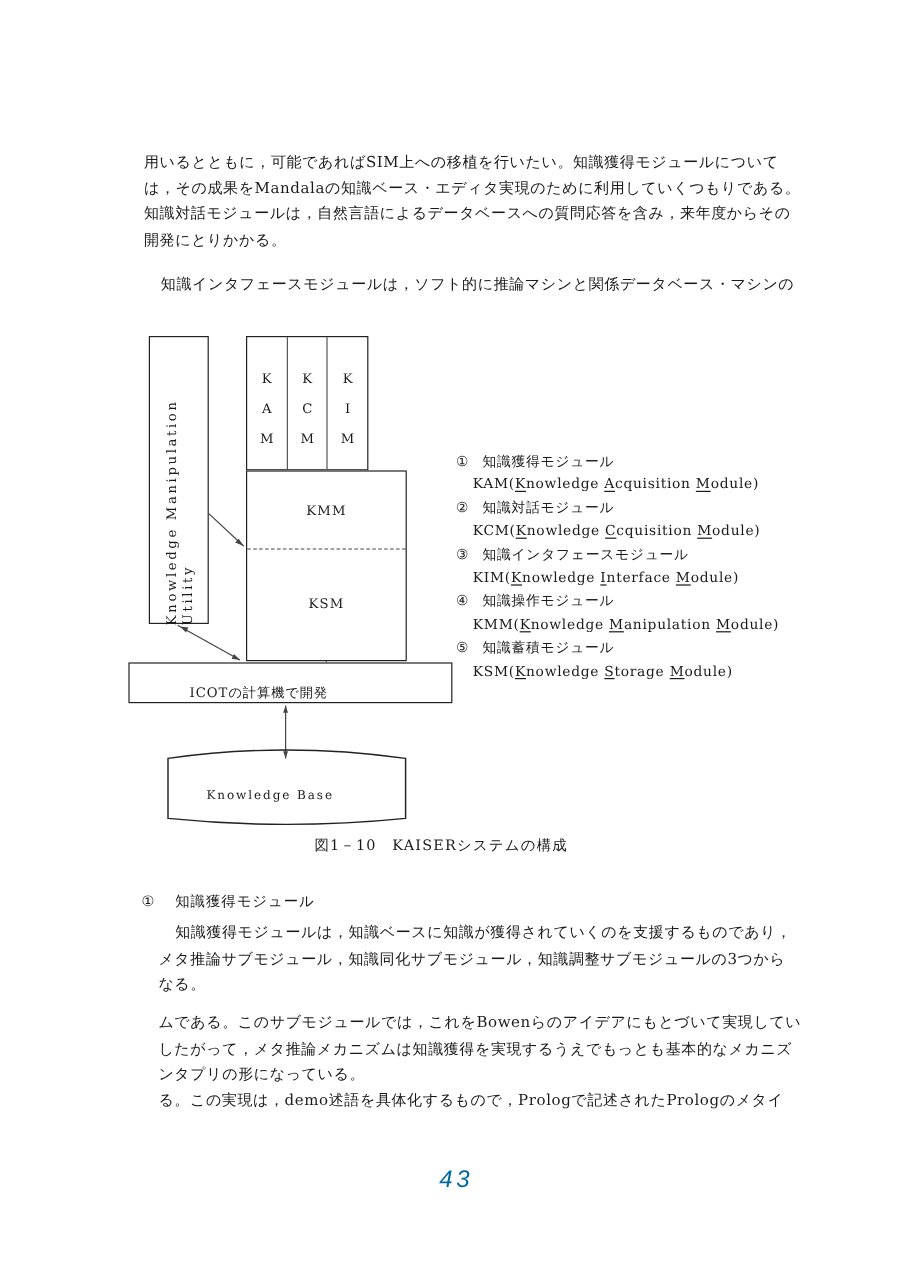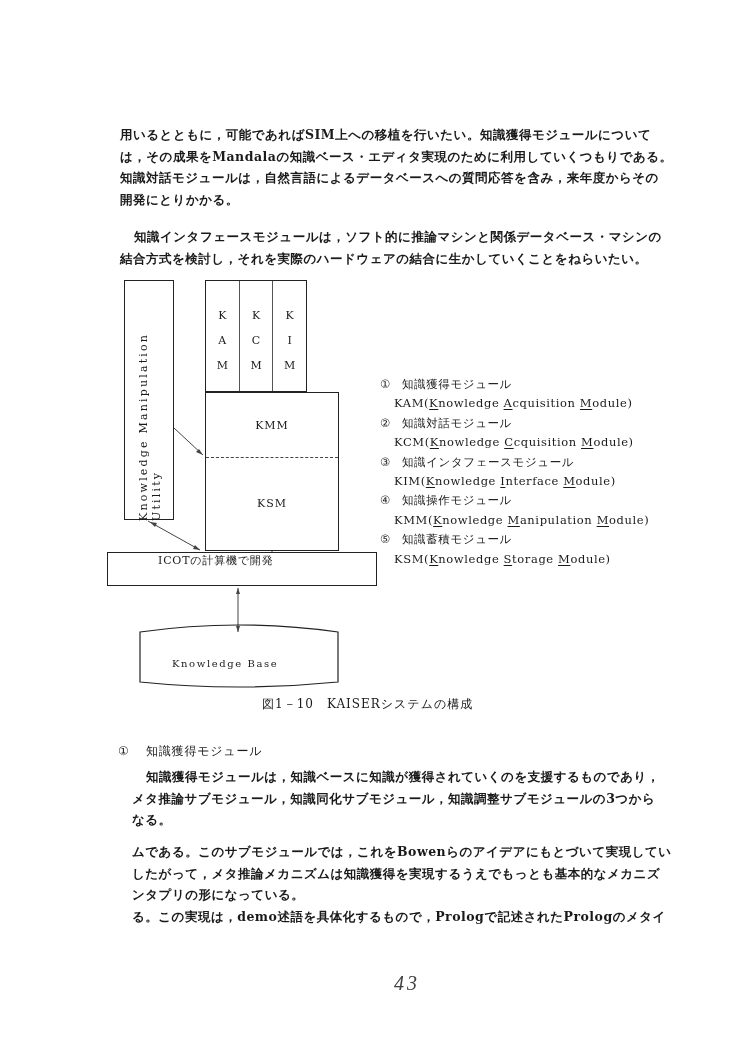--- a/index.html
+++ b/index.html
@@ -1,65 +1,64 @@
 <!DOCTYPE html>
 <html><head>
   <meta charset="utf-8">
   <style>
     html, body { margin: 0; padding: 0; background: #ffffff; }
     body { width: 750px; height: 1054px; position: relative; overflow: hidden;
       font-family: "DejaVu Serif", serif; color: #1a1a1a; }
     .para { position: absolute; left: 120px; width: 560px; font-size: 12.5px; line-height: 21.5px; letter-spacing: 0.5px; }
-    .para .line { display: block; white-space: nowrap; font-weight: bold; }
+    .para .line { display: block; white-space: nowrap; }
     .para .indent { padding-left: 14px; }
     #p1 { top: 124px; }
     #p2 { top: 226px; }
     
     .box { position: absolute; border: 1.2px solid #222; box-sizing: border-box; background: #fff; }
     #kmu { left: 124px; top: 280px; width: 50px; height: 240px; }
     #kmu-label { position: absolute; left: 0; top: 0; width: 240px; height: 50px; transform-origin: 0 0;
       transform: translate(0px, 240px) rotate(-90deg); font-size: 11px; letter-spacing: 2.2px;
       display: flex; align-items: center; justify-content: center; }
     #top3 { left: 205px; top: 280px; width: 102px; height: 112px; display: flex; }
     #top3 .col { flex: 1; border-right: 1px solid #555; display: flex; flex-direction: column; align-items: center;
       padding-top: 28px; font-size: 11px; gap: 12px; }
     #top3 .col:last-child { border-right: none; }
     #kmm-ksm { left: 205px; top: 392px; width: 134px; height: 159px; }
     #kmm-ksm .half { position: absolute; left: 0; width: 100%; display: flex; align-items: center; justify-content: center; font-size: 11px; letter-spacing: 1px; }
     #kmm-part { top: 0; height: 64px; border-bottom: 1px dashed #444; }
     #ksm-part { top: 64px; height: 93px; }
-    #icot { left: 107px; top: 552px; width: 270px; height: 34px; display: flex; align-items: flex-start; padding-left: 50px; font-size: 11px; letter-spacing: 0.8px; }
+    #icot { left: 107px; top: 552px; width: 270px; height: 34px; display: flex; align-items: flex-end; padding-left: 50px; font-size: 11px; letter-spacing: 0.8px; }
     svg#arrows { position: absolute; left: 0; top: 0; }
     #kb-label { position: absolute; left: 172px; top: 658px; font-size: 10px; letter-spacing: 1.6px; }
     #caption { position: absolute; left: 262px; top: 696px; font-size: 12px; letter-spacing: 1px; }
     
     #legend { position: absolute; left: 380px; top: 375px; font-size: 11.5px; line-height: 19.4px; letter-spacing: 0.6px; }
     #legend .item-title { display: block; white-space: nowrap; }
     #legend .item-title .num { display: inline-block; width: 22px; }
     #legend .item-en { display: block; white-space: nowrap; padding-left: 14px; }
     #legend u { text-decoration: underline; text-underline-offset: 2px; }
     
     #sec { position: absolute; left: 118px; top: 743px; font-size: 12px; letter-spacing: 0.8px; }
     #sec .num { display: inline-block; width: 28px; }
     #p3 { top: 766px; left: 132px; width: 540px; }
     #p4 { top: 841px; left: 132px; width: 540px; }
-    #page-num { position: absolute; left: 366px; top: 972px; font-family: Liberation Serif, serif; font-size: 20px; font-style: italic; letter-spacing: 3px; color: #404040; margin-left: 28px; }
+    #page-num { position: absolute; left: 366px; top: 972px; font-family: Liberation Sans, sans-serif; font-size: 20px; font-style: italic; letter-spacing: 3px; color: #0369a1; }
   </style>
 </head>
 <body>
 
 <div id="p1" class="para">
   <span class="line">用いるとともに，可能であればSIM上への移植を行いたい。知識獲得モジュールについて</span>
   <span class="line">は，その成果をMandalaの知識ベース・エディタ実現のために利用していくつもりである。</span>
   <span class="line">知識対話モジュールは，自然言語によるデータベースへの質問応答を含み，来年度からその</span>
   <span class="line">開発にとりかかる。</span>
 </div>
 <div id="p2" class="para">
   <span class="line indent">知識インタフェースモジュールは，ソフト的に推論マシンと関係データベース・マシンの</span>
-  <span class="line">結合方式を検討し，それを実際のハードウェアの結合に生かしていくことをねらいたい。</span>
 </div>
 
 <div id="figure">
   <svg id="arrows" width="750" height="1054">
 
     <line x1="174" y1="428" x2="203" y2="455" stroke="#444" stroke-width="1"></line>
     <polygon points="203,455 196,452 199,449" fill="#444"></polygon>
 
     <line x1="148" y1="521" x2="200" y2="550" stroke="#444" stroke-width="1"></line>
     <polygon points="150,522 157,523 155,527" fill="#444"></polygon>

